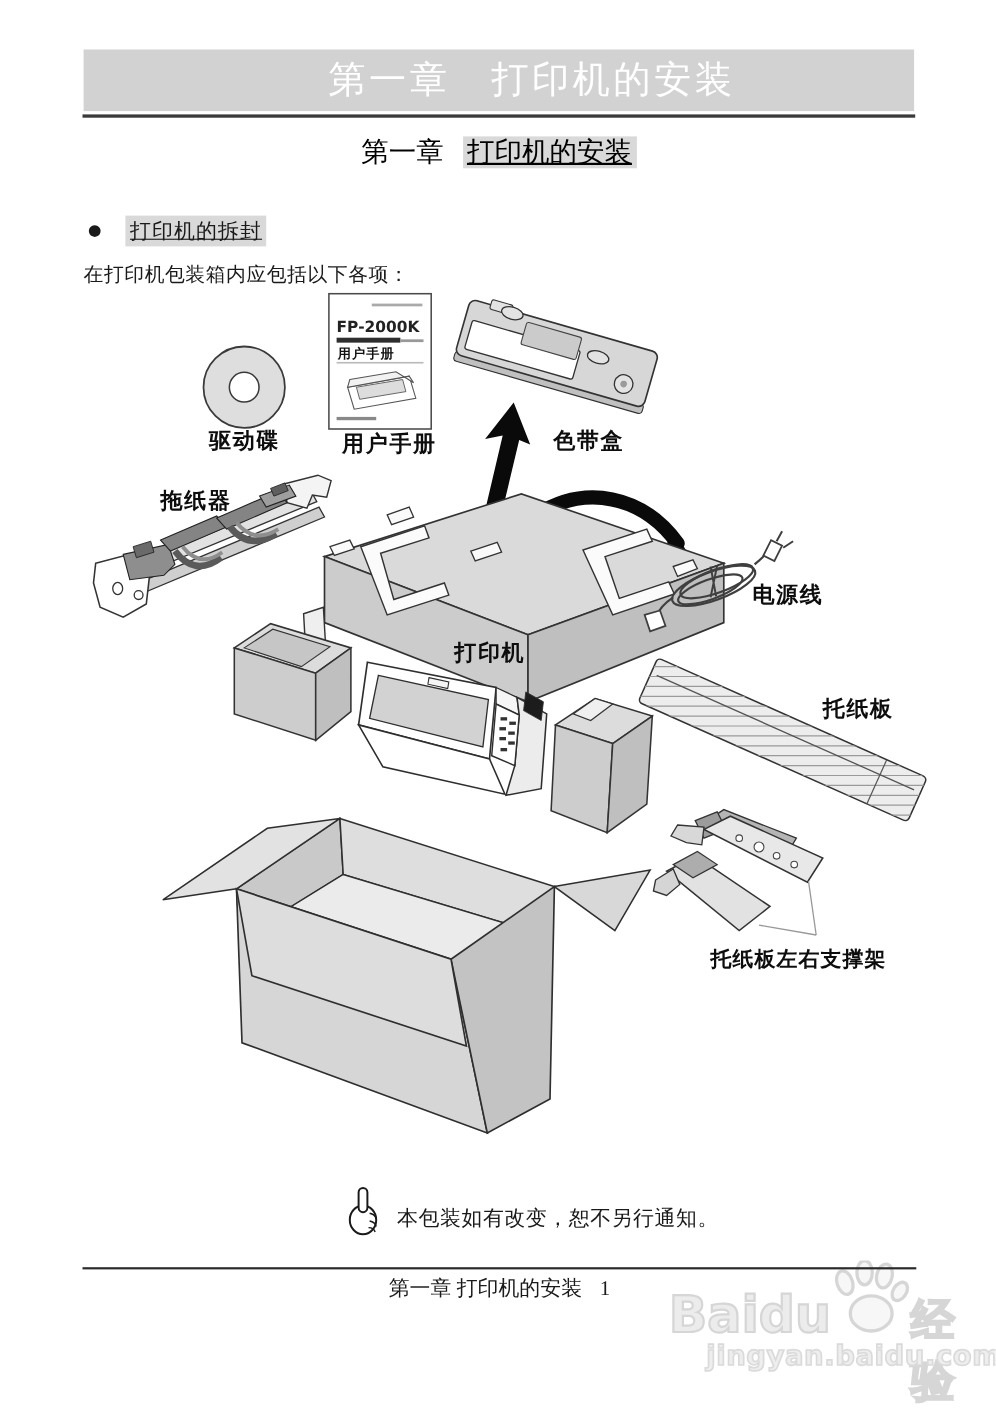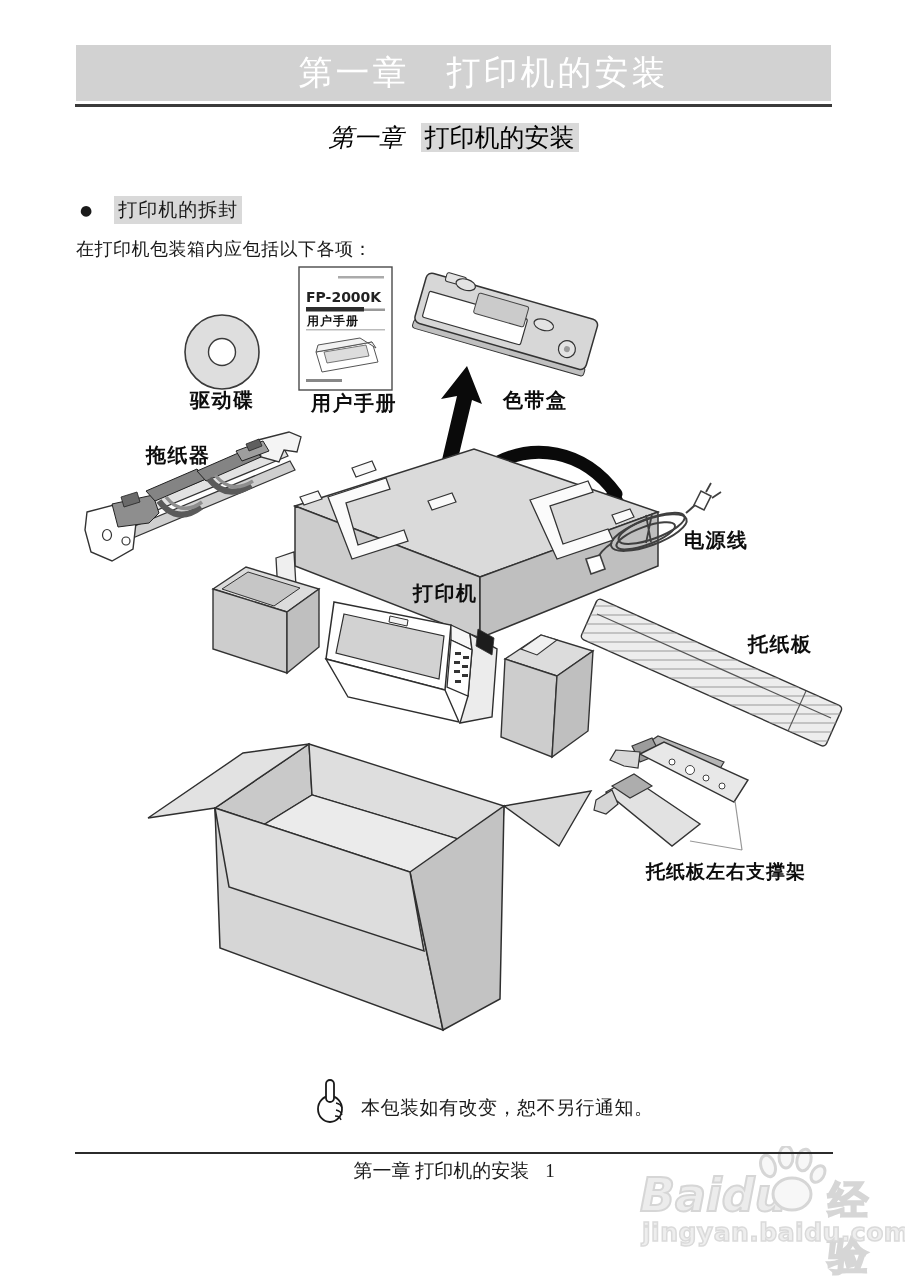--- a/index.html
+++ b/index.html
@@ -9,40 +9,40 @@
   html,body{margin:0;padding:0;background:#fff;}
   body{width:905px;height:1280px;position:relative;overflow:hidden;
        font-family:"Liberation Serif","DejaVu Serif",serif;color:var(--ink);}
   .banner{position:absolute;left:76px;top:45px;width:755px;height:56px;
           background:var(--banner-bg);color:var(--banner-text);
           font-size:34px;letter-spacing:3px;display:flex;align-items:center;
           justify-content:center;padding-left:60px;box-sizing:border-box;}
   .banner-rule{position:absolute;left:75px;top:104px;width:757px;height:3px;background:var(--rule);}
   .title{position:absolute;left:76px;top:121px;width:755px;margin:0;text-align:center;
          font-size:25px;font-weight:400;color:#000;}
-  .title .prefix{margin-right:17px;font-style:italic;}
-  .hl{background:var(--highlight-bg);padding:1px 4px;}
+  .title .prefix{margin-right:17px;}
+  .hl{background:var(--highlight-bg);padding:1px 4px;text-decoration:underline;}
   .section-head{position:absolute;left:80px;top:196px;display:flex;align-items:center;}
   .bullet{font-size:14px;margin-right:22px;font-family:"DejaVu Sans",sans-serif;}
   .section-title{font-size:19px;letter-spacing:1px;text-align:right;}
   .intro{position:absolute;left:66px;top:227px;margin:10px;font-size:18px;letter-spacing:0.5px;}
   .diagram{position:absolute;left:0;top:255px;}
   .dlabel{font:700 20px "DejaVu Sans",sans-serif;fill:#0d0d0d;letter-spacing:1.5px;}
   .dlabel-sm{font:700 19px "DejaVu Sans",sans-serif;fill:#0d0d0d;letter-spacing:1px;}
   .cover-model{font:600 14px "DejaVu Sans",sans-serif;fill:#222;}
   .cover-sub{font:700 12px "DejaVu Sans",sans-serif;fill:#111;letter-spacing:1px;}
   .note{position:absolute;left:312px;top:1078px;display:flex;align-items:flex-start;gap:13px;font-family:Liberation Serif, serif;}
   .note-text{font-size:19px;padding-top:17px;letter-spacing:0.5px;}
   .footer-rule{position:absolute;left:75px;top:1152px;width:758px;height:2px;background:#2b2b2b;z-index:3;}
   .footer{position:absolute;left:75px;top:1158px;width:758px;text-align:center;font-size:19px;z-index:3;}
   .footer .pagenum{margin-left:16px;}
   .watermark{position:absolute;z-index:1;color:var(--watermark);
              font-family:"DejaVu Sans",sans-serif;font-weight:700;}
-  .wm-baidu{position:absolute;left:640px;top:1168px;font-size:46px;color:#ececec;
-            -webkit-text-stroke:2px #d6d6d6;letter-spacing:0;font-style:italic;}
+  .wm-baidu{position:absolute;left:608px;top:1168px;font-size:46px;color:#ececec;
+            -webkit-text-stroke:2px #d6d6d6;letter-spacing:0;}
   .wm-paw{position:absolute;left:752px;top:1146px;}
   .wm-suffix{position:absolute;left:828px;top:1173px;font-size:40px;color:#ececec;
              -webkit-text-stroke:2px #d6d6d6;}
   .wm-url{position:absolute;left:642px;top:1218px;font-size:25px;color:#eeeeee;
           -webkit-text-stroke:1.5px #dadada;letter-spacing:0.5px;}
 </style>
 </head>
 <body>
 
 <div class="page">

